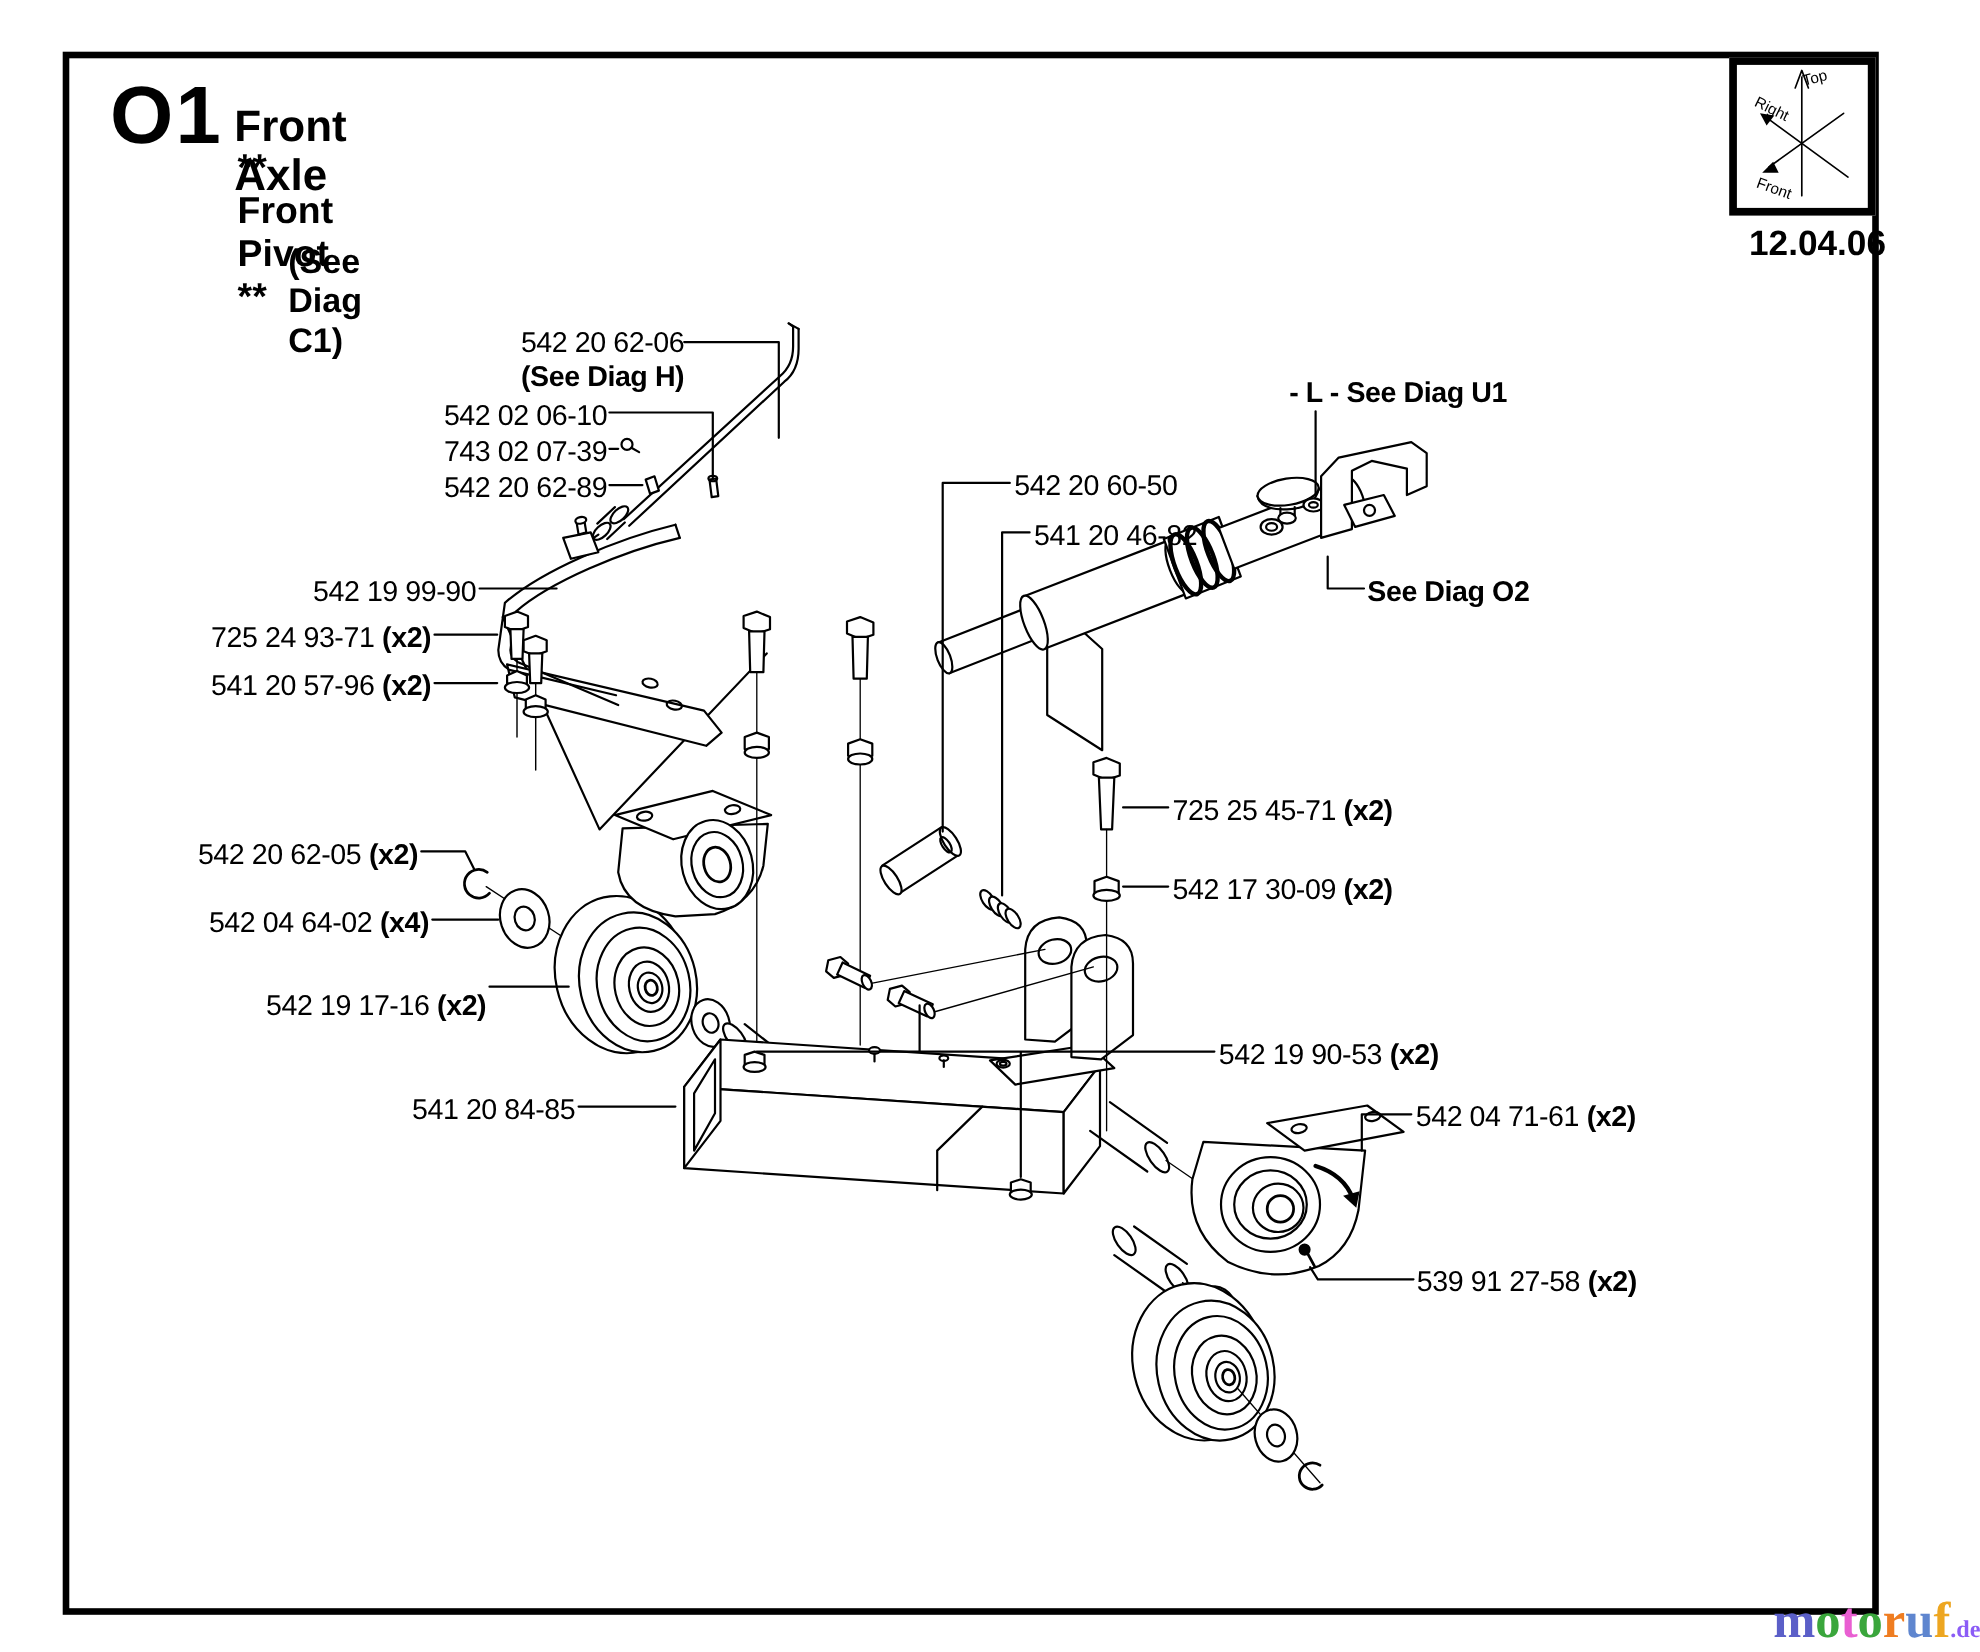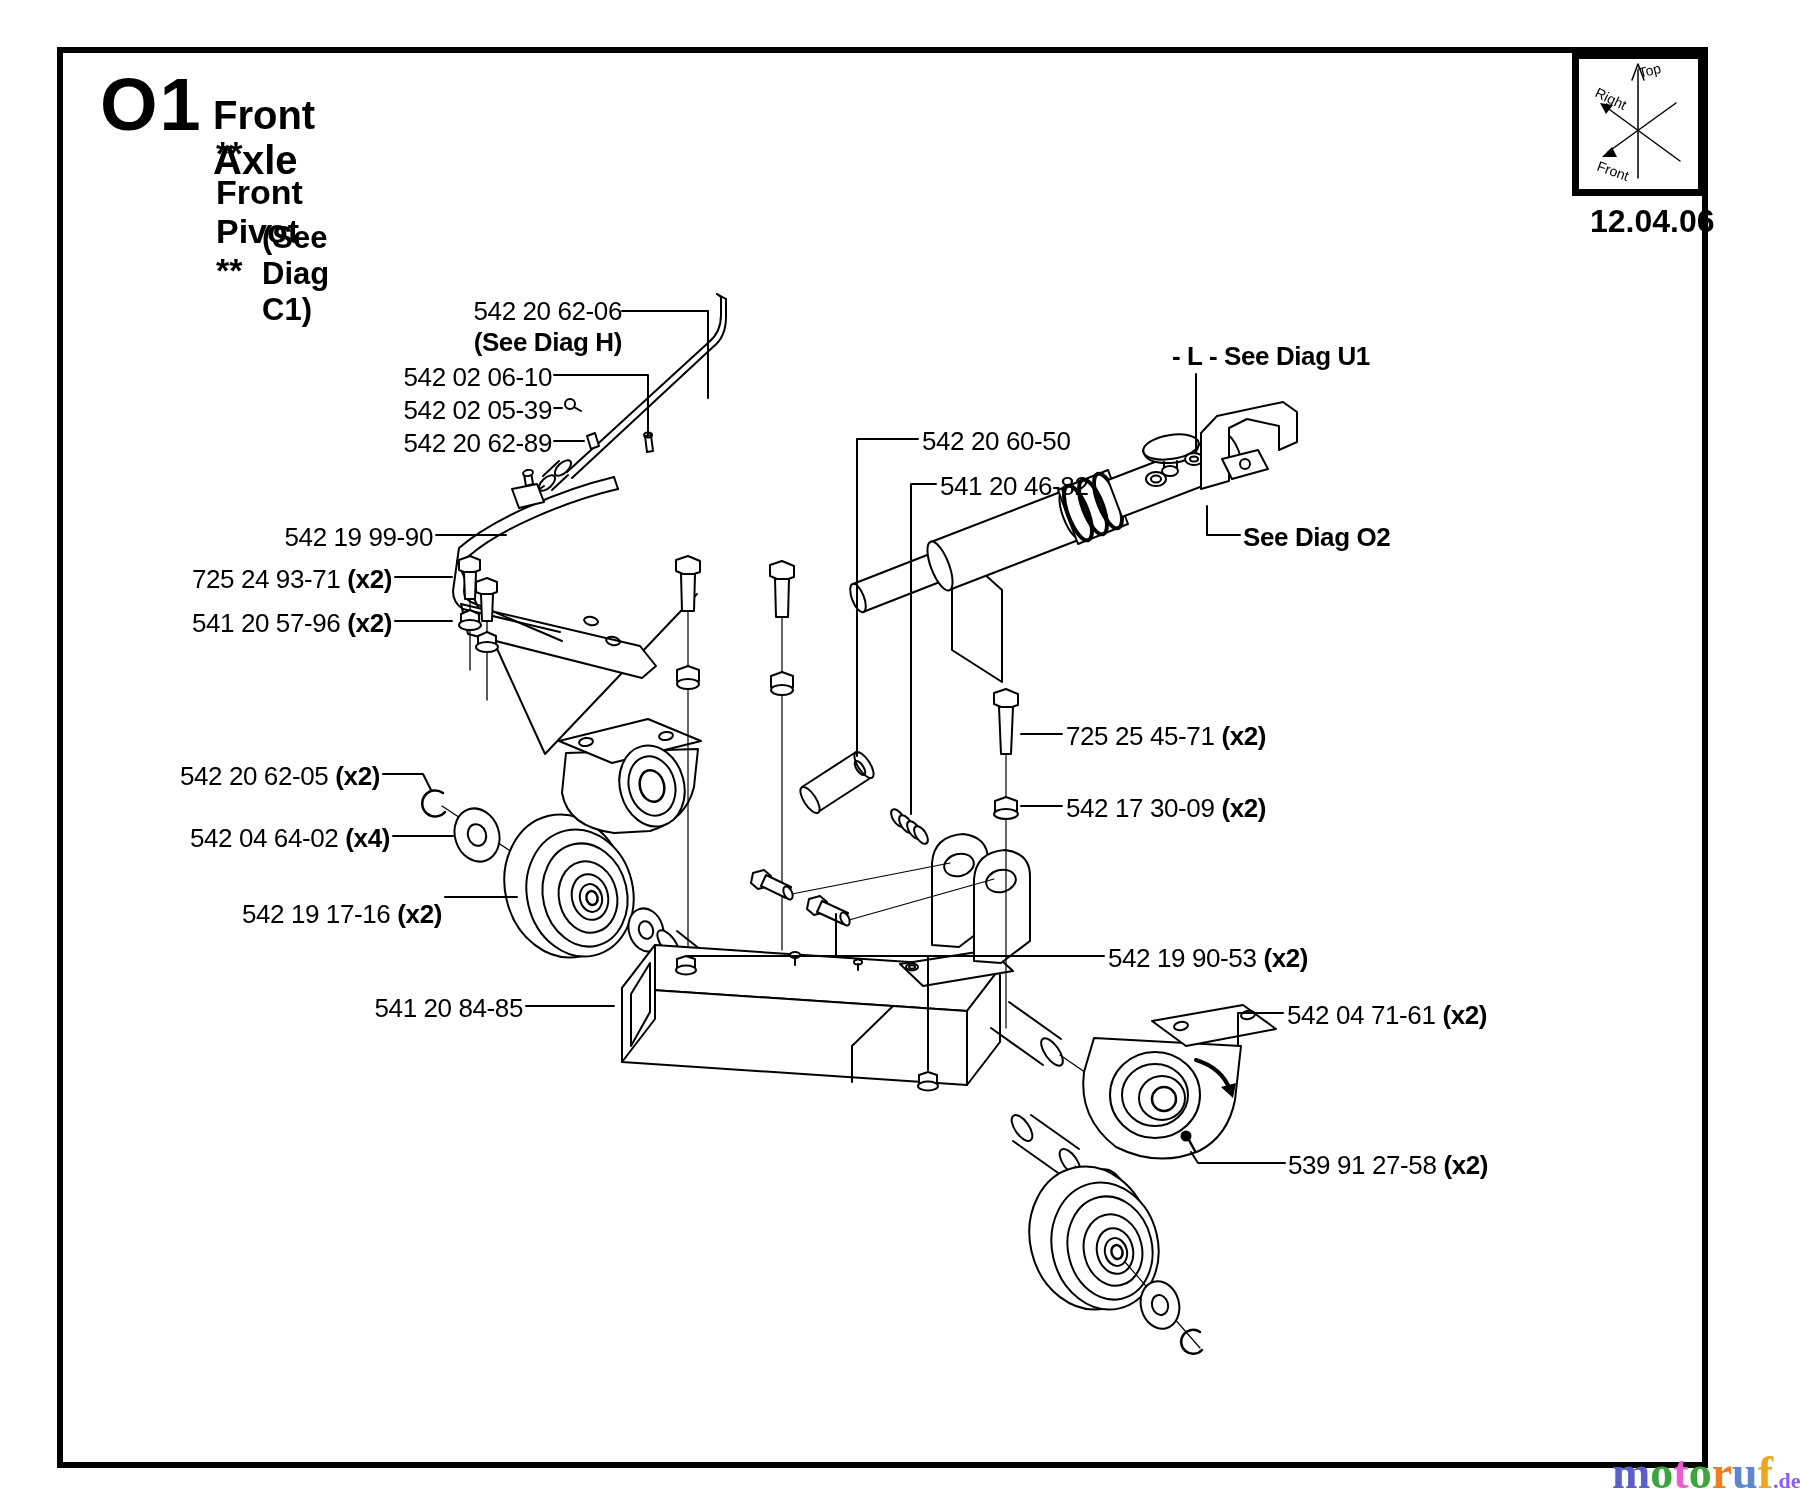--- a/index.html
+++ b/index.html
@@ -294,21 +294,21 @@
         <text x="1596" y="170" transform="rotate(20 1596 170)">Front</text>
       </g>
     </g>
   </svg>
 
   <div class="plabel r" style="left:402px;top:296px;width:220px">
     <div><span>542 20 62-06</span></div>
     <div class="b">(See Diag H)</div>
   </div>
   <div class="plabel r" style="left:332px;top:362px;width:220px"><span>542 02 06-10</span></div>
-  <div class="plabel r" style="left:332px;top:395px;width:220px"><span>542 02 05-39</span></div>
+  <div class="plabel r" style="left:332px;top:395px;width:220px"><span>743 02 07-39</span></div>
   <div class="plabel r" style="left:332px;top:428px;width:220px"><span>542 20 62-89</span></div>
   <div class="plabel r" style="left:213px;top:522px;width:220px"><span>542 19 99-90</span></div>
   <div class="plabel r" style="left:132px;top:564px;width:260px"><span>725 24 93-71</span><span class="qty">(x2)</span></div>
   <div class="plabel r" style="left:132px;top:608px;width:260px"><span>541 20 57-96</span><span class="qty">(x2)</span></div>
   <div class="plabel b" style="left:1172px;top:341px"><span>- L -  See Diag U1</span></div>
   <div class="plabel" style="left:922px;top:426px"><span>542 20 60-50</span></div>
   <div class="plabel" style="left:940px;top:471px"><span>541 20 46-82</span></div>
   <div class="plabel b" style="left:1243px;top:522px"><span>See Diag O2</span></div>
   <div class="plabel" style="left:1066px;top:721px"><span>725 25 45-71</span><span class="qty">(x2)</span></div>
   <div class="plabel" style="left:1066px;top:793px"><span>542 17 30-09</span><span class="qty">(x2)</span></div>

